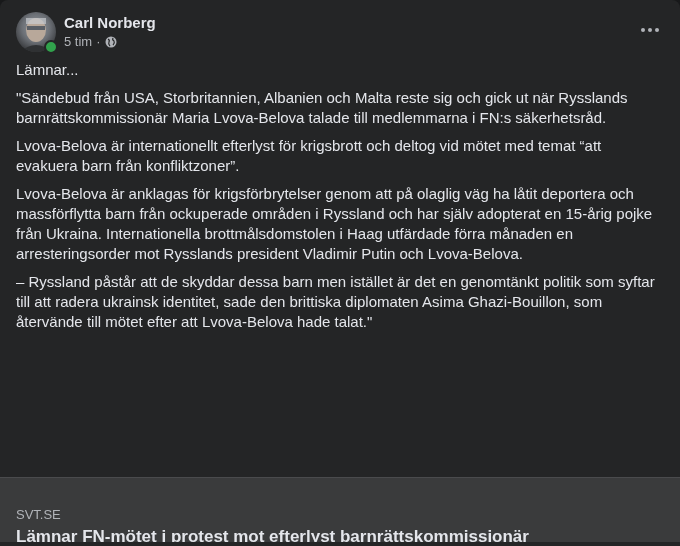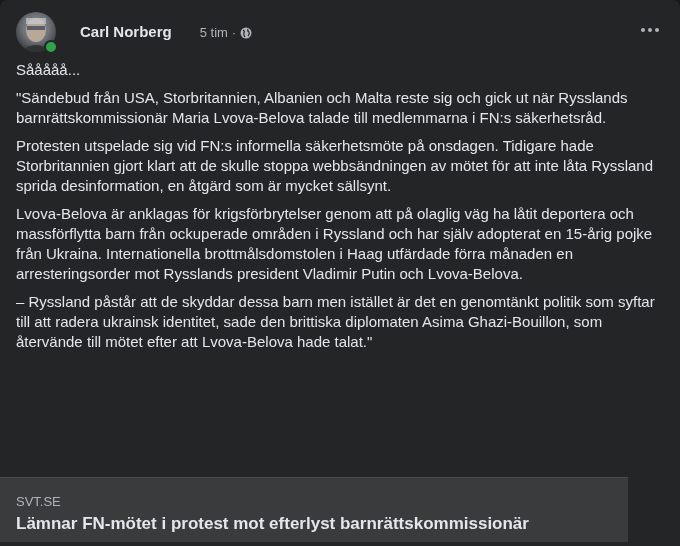--- a/index.html
+++ b/index.html
@@ -18,40 +18,40 @@
     .avatar-wrap { position: relative; width: 40px; height: 40px; }
     .avatar {
       width: 40px; height: 40px; border-radius: 50%; overflow: hidden;
       background: radial-gradient(circle at 50% 40%, #9aa0a6 0%, #6b6f75 45%, #3b3d40 75%, #2a2b2d 100%);
     }
     .avatar svg { display:block; }
     .online-dot {
       position: absolute; right: -2px; bottom: -2px; width: 14px; height: 14px;
       border-radius: 50%; background: #31a24c; border: 2px solid #242526;
     }
-    .meta { margin-left: 24px; display: flex; flex-direction: row; gap: 28px; }
+    .meta { margin-left: 8px; display: flex; flex-direction: column; }
     .author { color: #e4e6eb; font-weight: bold; font-size: 15px; line-height: 18px; }
     .sub { color: #b0b3b8; font-size: 13px; line-height: 16px; display: flex; align-items: center; margin-top: 2px; }
     .sub .sep { margin: 0 4px; }
     .globe { width: 12px; height: 12px; display:inline-block; }
     .more-btn {
       position: absolute; right: 16px; top: 16px; width: 28px; height: 28px;
       display: flex; align-items: center; justify-content: center; gap: 3px;
       border-radius: 50%;
     }
     .more-btn span { width: 4px; height: 4px; border-radius: 50%; background: #b0b3b8; display:block; }
     .body {
       position: absolute; left: 16px; top: 60px; width: 650px;
       color: #e4e6eb; font-size: 15px; line-height: 20px;
     }
     .body p { margin-bottom: 8px; white-space: pre-line; }
     .preview {
-      position: absolute; left: 0; top: 477px; width: 628px; height: 65px;
+      position: absolute; left: 0; top: 477px; width: 680px; height: 65px;
       background: #3a3b3c; border-top: 1px solid #4a4b4d;
-      padding: 16px 16px 0 16px;
+      padding: 29px 16px 0 16px;
     }
     .domain { color: #b0b3b8; font-size: 13px; line-height: 16px; text-transform: uppercase; }
     .title { color: #e4e6eb; font-size: 17px; font-weight: bold; line-height: 22px; margin-top: 3px; }
     .bottom-strip { position: absolute; left: 0; top: 542px; width: 680px; height: 4px; background: #242526; }
   </style>
 </head>
 <body>
 
 <div class="card">
   <div class="header">
@@ -81,23 +81,23 @@
     </div>
   </div>
 
   <div class="more-btn">
     <span></span>
     <span></span>
     <span></span>
   </div>
 
   <div class="body">
-    <p>Sååååå...</p>
+    <p>Lämnar...</p>
     <p>"Sändebud från USA, Storbritannien, Albanien och Malta reste sig och gick ut när Rysslands barnrättskommissionär Maria Lvova-Belova talade till medlemmarna i FN:s säkerhetsråd.</p>
-    <p>Protesten utspelade sig vid FN:s informella säkerhetsmöte på onsdagen. Tidigare hade Storbritannien gjort klart att de skulle stoppa webbsändningen av mötet för att inte låta Ryssland sprida desinformation, en åtgärd som är mycket sällsynt.</p>
+    <p>Lvova-Belova är internationellt efterlyst för krigsbrott och deltog vid mötet med temat “att evakuera barn från konfliktzoner”.</p>
     <p>Lvova-Belova är anklagas för krigsförbrytelser genom att på olaglig väg ha låtit deportera och massförflytta barn från ockuperade områden i Ryssland och har själv adopterat en 15-årig pojke från Ukraina. Internationella brottmålsdomstolen i Haag utfärdade förra månaden en arresteringsorder mot Rysslands president Vladimir Putin och Lvova-Belova.</p>
     <p>– Ryssland påstår att de skyddar dessa barn men istället är det en genomtänkt politik som syftar till att radera ukrainsk identitet, sade den brittiska diplomaten Asima Ghazi-Bouillon, som återvände till mötet efter att Lvova-Belova hade talat."</p>
   </div>
 
   <div class="preview">
     <div class="domain">SVT.SE</div>
     <div class="title">Lämnar FN-mötet i protest mot efterlyst barnrättskommissionär</div>
   </div>
   <div class="bottom-strip"></div>
 </div>

